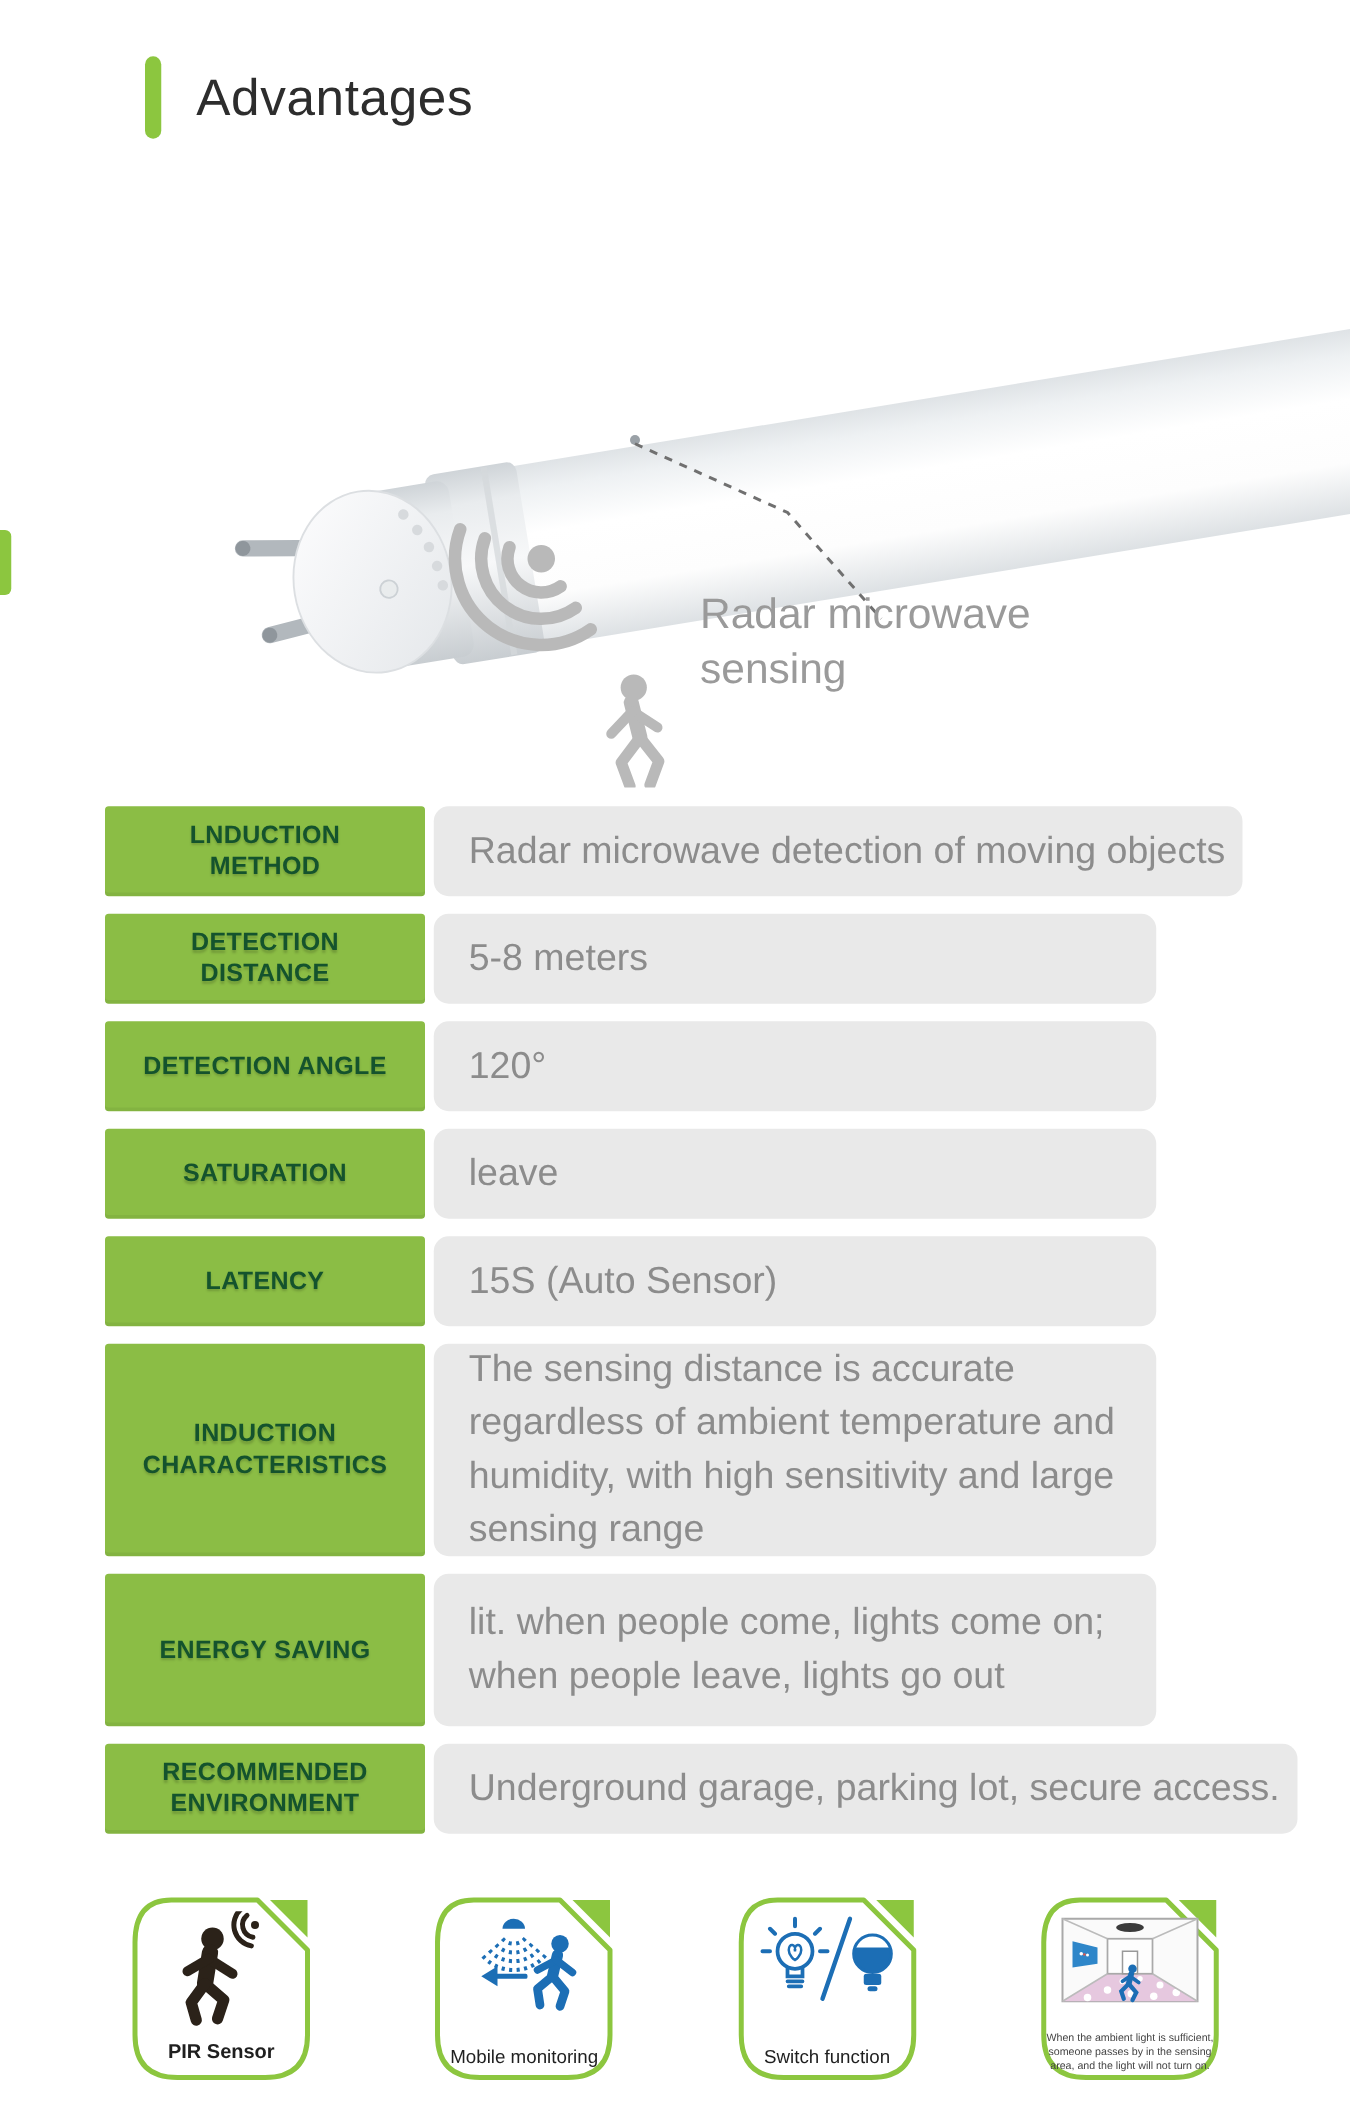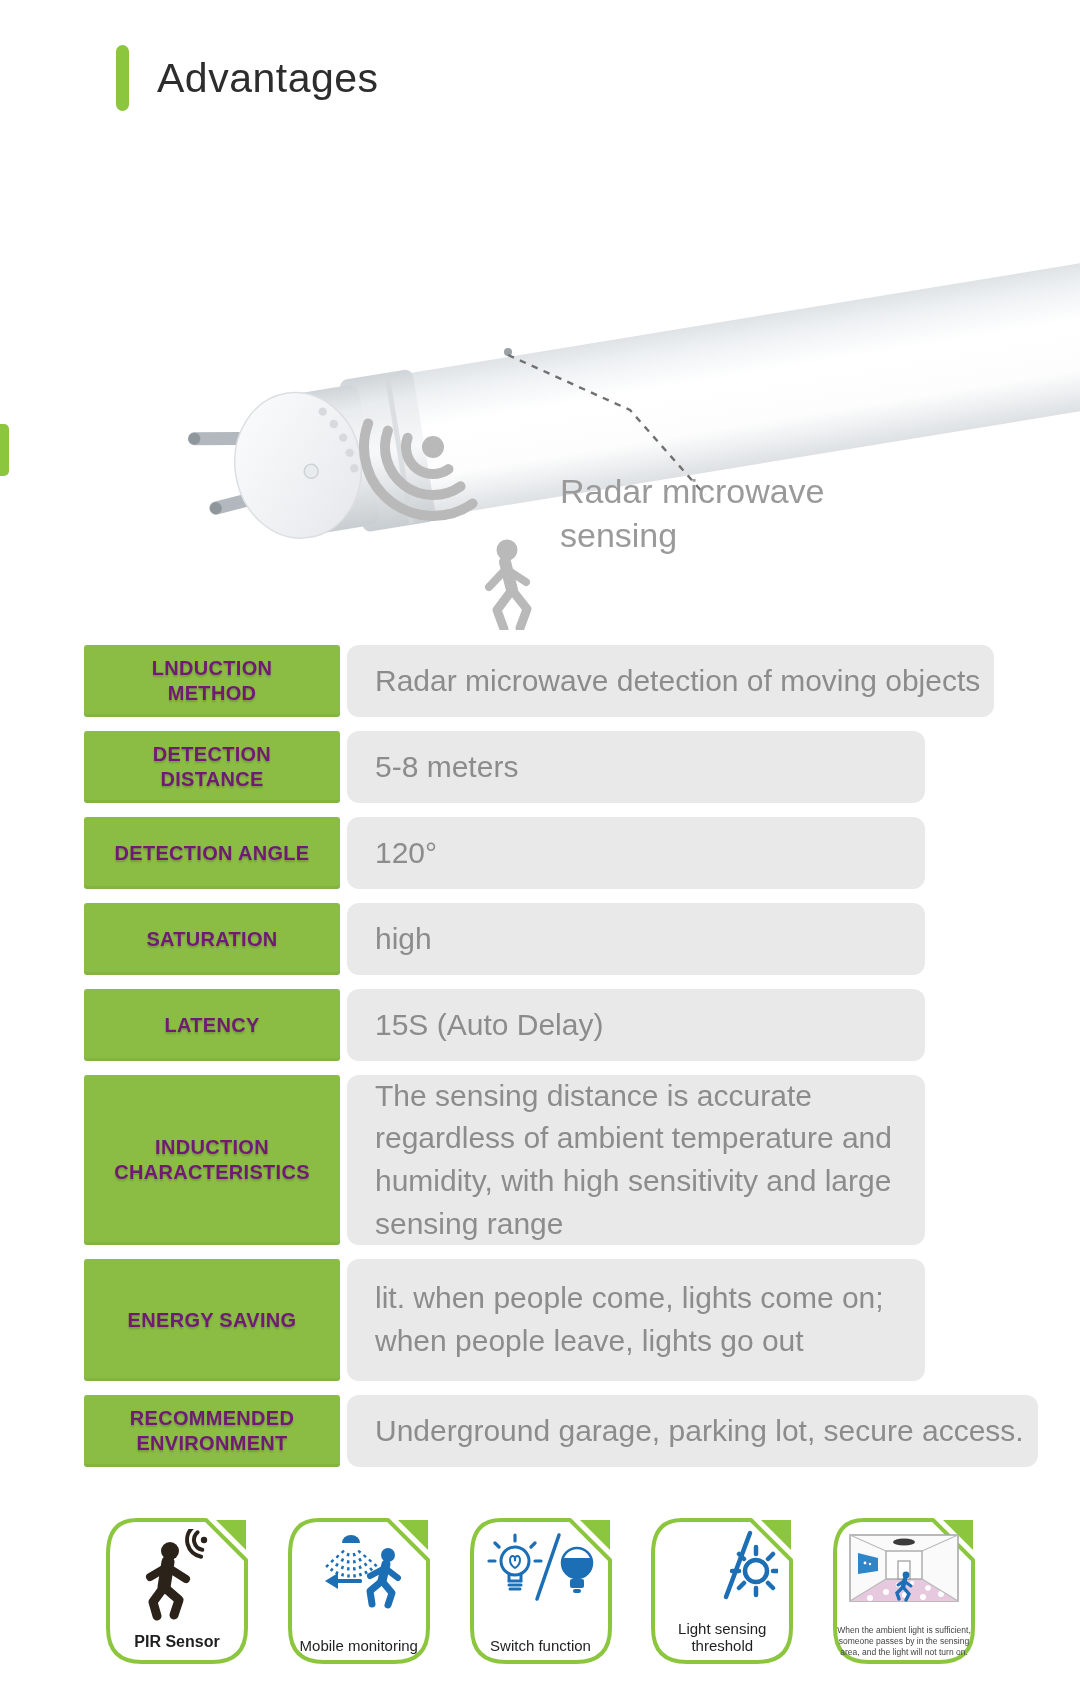--- a/index.html
+++ b/index.html
@@ -22,21 +22,21 @@
   .header h1{margin:0;font-size:41px;font-weight:500;color:#2d2d2d;letter-spacing:0.5px;}
 
   
   .hero{position:absolute;left:0;top:130px;width:880px;height:500px;}
   .hero svg{position:absolute;left:0;top:0;}
   .callout{position:absolute;left:560px;top:340px;width:330px;font-size:34px;line-height:1.28;color:#9a9a9a;}
 
   
   .spec-table{position:absolute;left:84px;top:645px;width:841px;}
   .spec-row{display:flex;margin-bottom:14px;}
-  .spec-row .label{width:256px;flex:0 0 256px;background:var(--table_green);color:#701a75;
+  .spec-row .label{width:256px;flex:0 0 256px;background:var(--table_green);color:#14532d;
     font-weight:bold;font-size:20px;line-height:1.25;letter-spacing:0.3px;
     display:flex;align-items:center;justify-content:center;text-align:center;
     border-radius:3px;padding:2px 26px;text-shadow:0 2px 2px rgba(0,0,0,0.18);
     box-shadow:inset 0 -3px 0 rgba(0,0,0,0.05);}
   .spec-row .value{flex:1;margin-left:7px;background:var(--cell_gray);color:var(--value_text);
     font-size:30px;line-height:1.42;display:flex;align-items:center;
     border-radius:12px;padding:10px 14px 10px 28px;}
   .h-single{height:72px;}
   .h-tall{height:170px;}
   .h-mid{height:122px;}
@@ -137,25 +137,25 @@
     <div class="spec-row h-single nowrap">
       <div class="label">DETECTION DISTANCE</div>
       <div class="value">5-8 meters</div>
     </div>
     <div class="spec-row h-single nowrap">
       <div class="label">DETECTION ANGLE</div>
       <div class="value">120°</div>
     </div>
     <div class="spec-row h-single nowrap">
       <div class="label">SATURATION</div>
-      <div class="value">high</div>
+      <div class="value">leave</div>
     </div>
     <div class="spec-row h-single nowrap">
       <div class="label">LATENCY</div>
-      <div class="value">15S (Auto Delay)</div>
+      <div class="value">15S (Auto Sensor)</div>
     </div>
     <div class="spec-row h-tall">
       <div class="label">INDUCTION CHARACTERISTICS</div>
       <div class="value">The sensing distance is accurate regardless of ambient temperature and humidity, with high sensitivity and large sensing range</div>
     </div>
     <div class="spec-row h-mid">
       <div class="label">ENERGY SAVING</div>
       <div class="value">lit. when people come, lights come on; when people leave, lights go out</div>
     </div>
     <div class="spec-row h-single nowrap">
@@ -242,38 +242,20 @@
             <path d="M 77.4,29 A 15,15 0 0 1 106.6,29 Z" fill="#ffffff"></path>
             <circle cx="92" cy="34" r="15" fill="none" class="stroke-blue" stroke-width="2.5"></circle>
             <rect x="85" y="50" width="14" height="9" rx="2" class="fill-blue"></rect>
             <rect x="88" y="60" width="8" height="4" rx="2" class="fill-blue"></rect>
           </g>
         </svg>
       </div>
       <div class="card-label">Switch function</div>
     </div>
 
-    <div class="card">
-      <svg class="frame" width="148" height="152" viewBox="0 0 148 152">
-        <path d="M 34,5 H 103 L 143,45 V 113 Q 143,147 109,147 H 39 Q 5,147 5,113 V 39 Q 5,5 34,5 Z" fill="#ffffff" class="stroke-green" stroke-width="4" stroke-linejoin="round"></path>
-        <path d="M 113,5 L 143,5 L 143,35 Z" class="fill-green"></path>
-      </svg>
-      <div class="icon-wrap">
-        <svg width="112" height="74" viewBox="0 0 112 74">
-          <path d="M 40,4 A 22,22 0 1 0 40,48 A 18,18 0 1 1 40,4 Z" class="fill-blue" transform="rotate(-38 32 26)"></path>
-          <path d="M 60,68 L 84,4" class="stroke-blue" stroke-width="4.5" stroke-linecap="round" fill="none"></path>
-          <g class="stroke-blue" stroke-width="4.5" stroke-linecap="round" fill="none">
-            <circle cx="90" cy="42" r="11"></circle>
-            <path d="M 90,25 V 18 M 90,59 V 66 M 73,42 H 66 M 107,42 H 114
-                     M 78,30 L 73,25 M 102,30 L 107,25 M 78,54 L 73,59 M 102,54 L 107,59"></path>
-          </g>
-        </svg>
-      </div>
-      <div class="card-label">Light sensing threshold</div>
-    </div>
 
     <div class="card">
       <svg class="frame" width="148" height="152" viewBox="0 0 148 152">
         <path d="M 34,5 H 103 L 143,45 V 113 Q 143,147 109,147 H 39 Q 5,147 5,113 V 39 Q 5,5 34,5 Z" fill="#ffffff" class="stroke-green" stroke-width="4" stroke-linejoin="round"></path>
         <path d="M 113,5 L 143,5 L 143,35 Z" class="fill-green"></path>
       </svg>
       <div class="icon-wrap" style="top:18px;">
         <svg width="112" height="72" viewBox="0 0 112 72">
           <rect x="2" y="2" width="108" height="66" fill="#fafafa" stroke="#a9a9a9" stroke-width="1.6"></rect>
           <polygon points="2,68 110,68 74,46 38,46" fill="#e6c8df"></polygon>

